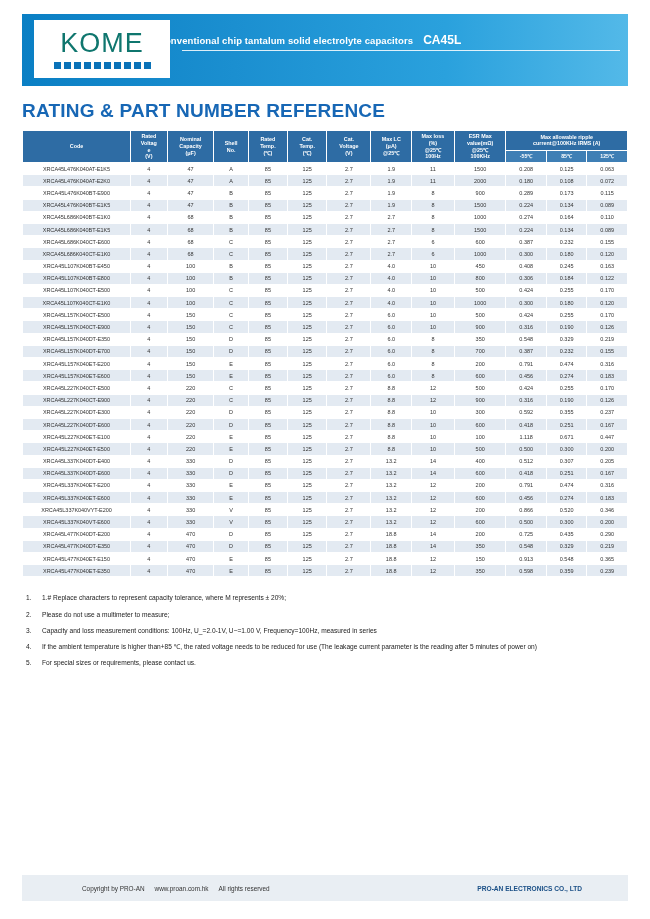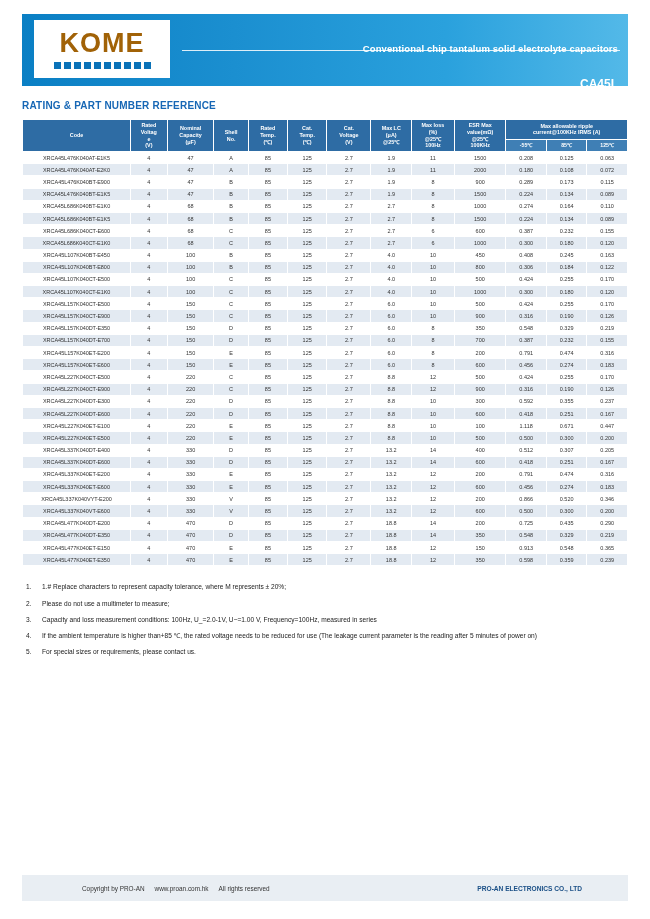--- a/index.html
+++ b/index.html
@@ -23,42 +23,42 @@
     position: absolute;
     left: 12px; top: 6px;
     width: 136px; height: 58px;
     background: #ffffff;
     display: flex;
     flex-direction: column;
     align-items: center;
     justify-content: center;
   }
   .logo-text {
-    color: #a16207;
-    font-weight: bold;
+    color: #0f766e;
+    font-weight: normal;
     font-size: 27px;
     letter-spacing: 1px;
     line-height: 1;
     font-family: "Liberation Sans", sans-serif;
   }
   .logo-dots {
     margin-top: 5px;
     display: flex;
     gap: 3px;
   }
   .logo-dots i {
     display:block; width:7px; height:7px; background:#0a72b8;
   }
   .hdr-right {
     position: absolute;
-    right: 0; top: 16px;
+    right: 0; top: 8px;
     height: 100%;
     width: 470px;
     display: flex;
-    flex-direction: column;
+    flex-direction: row;
   }
   .hdr-top {
     height: 36px;
     display: flex;
     align-items: center;
     justify-content: flex-end;
     padding-right: 10px;
   }
   .hdr-title {
     color: #ffffff;
@@ -80,21 +80,21 @@
   }
   .hdr-model {
     color: #ffffff;
     font-size: 12px;
     font-weight: bold;
   }
   
   .section-title {
     margin: 14px 22px 8px 22px;
     color: #1767b5;
-    font-size: 10px;
+    font-size: 19px;
     font-weight: bold;
     letter-spacing: .2px;
   }
   
   .tbl-wrap { margin: 0 22px; }
   table.spec {
     border-collapse: collapse;
     width: 100%;
     font-size: 5.6px;
     table-layout: fixed;

